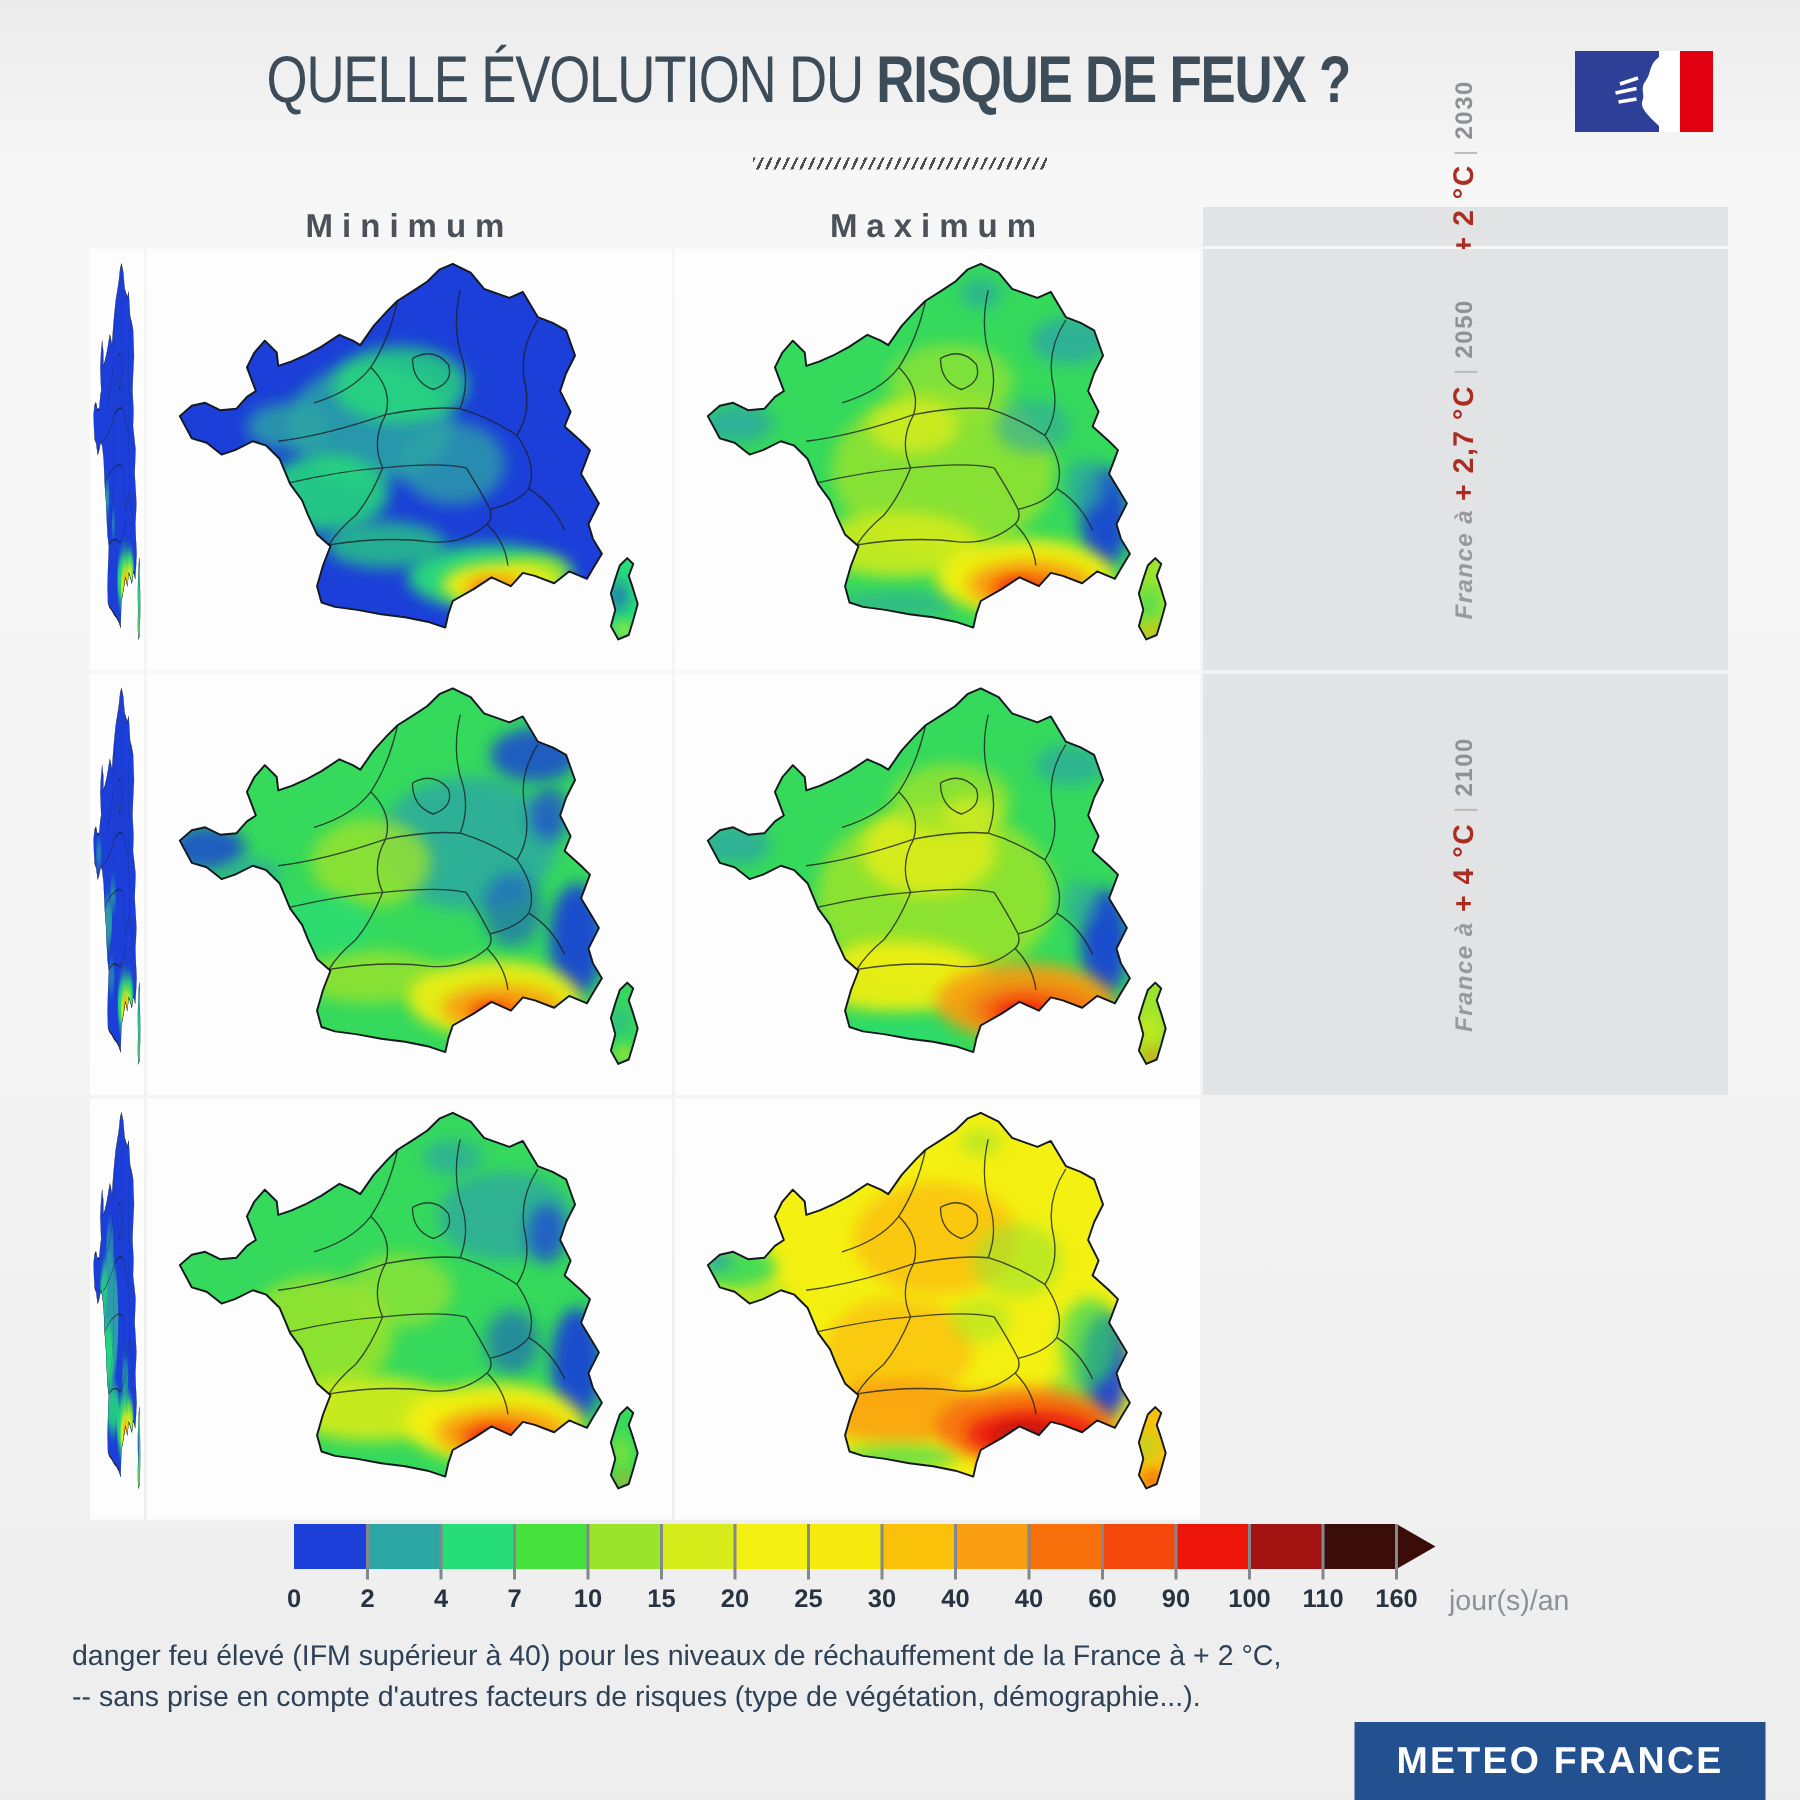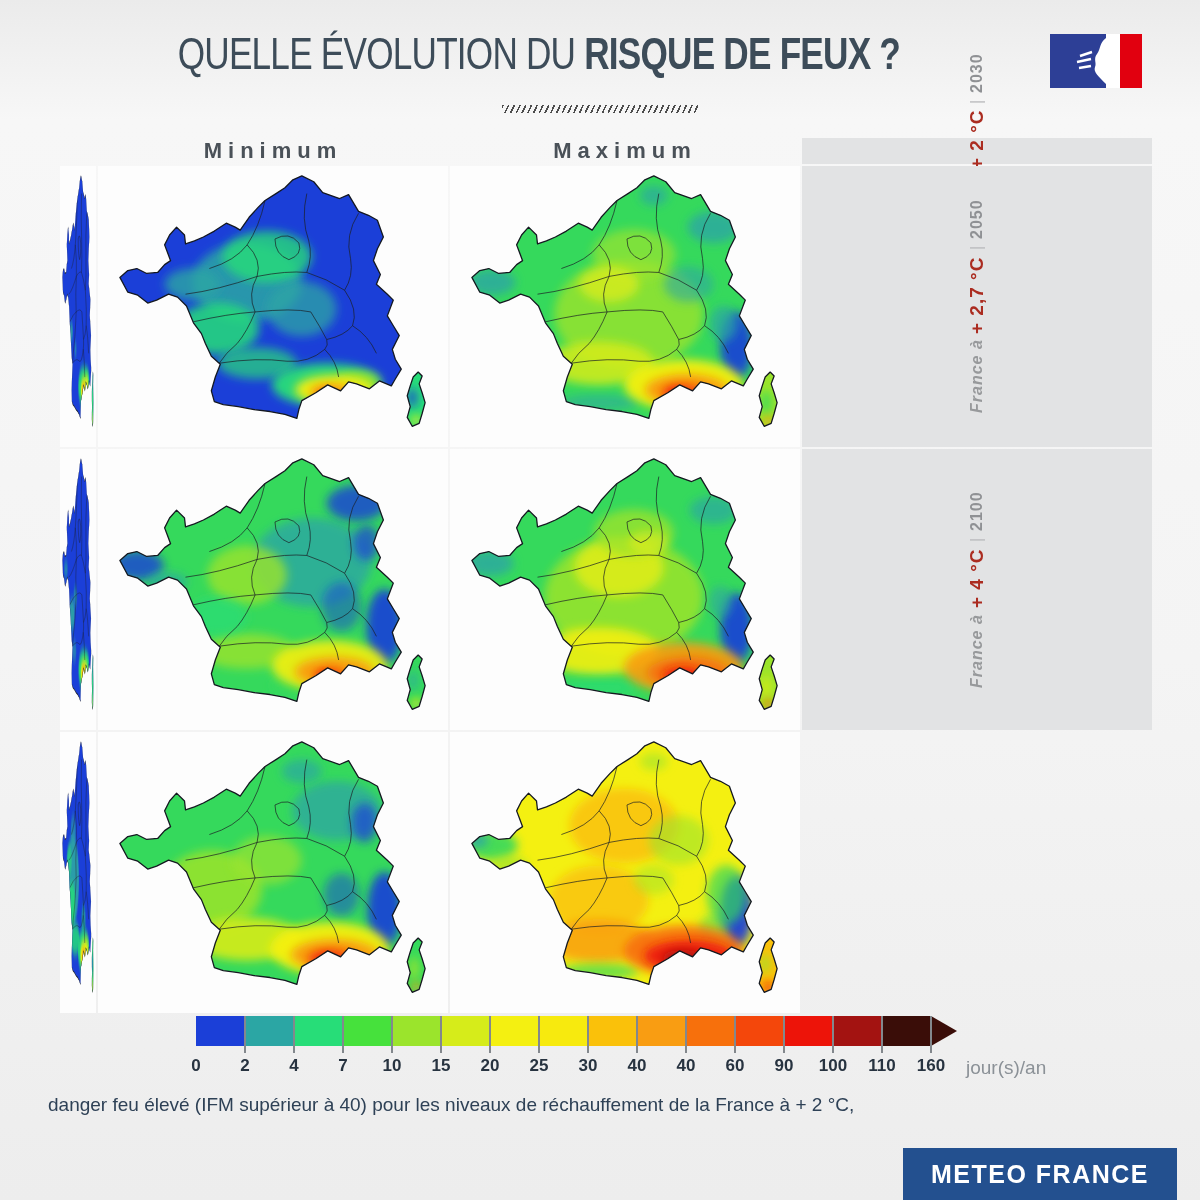--- a/index.html
+++ b/index.html
@@ -428,17 +428,18 @@
       <div class="tick" style="left: 685px;"></div>
       <div class="ticklabel" style="left: 686px;">110</div>
       <div class="tick" style="left: 734px;"></div>
       <div class="ticklabel" style="left: 735px;">160</div>
     </div>
   <div class="unit">jour(s)/an</div>
 </div>
 
 <div class="caption">
   <div>danger feu élevé (IFM supérieur à 40) pour les niveaux de réchauffement de la France à + 2 °C,</div>
+  <div>-- sans prise en compte d'autres facteurs de risques (type de végétation, démographie...).</div>
 </div>
 
 <div class="banner">
   <span>METEO FRANCE</span>
 </div>
 
 </body></html>

